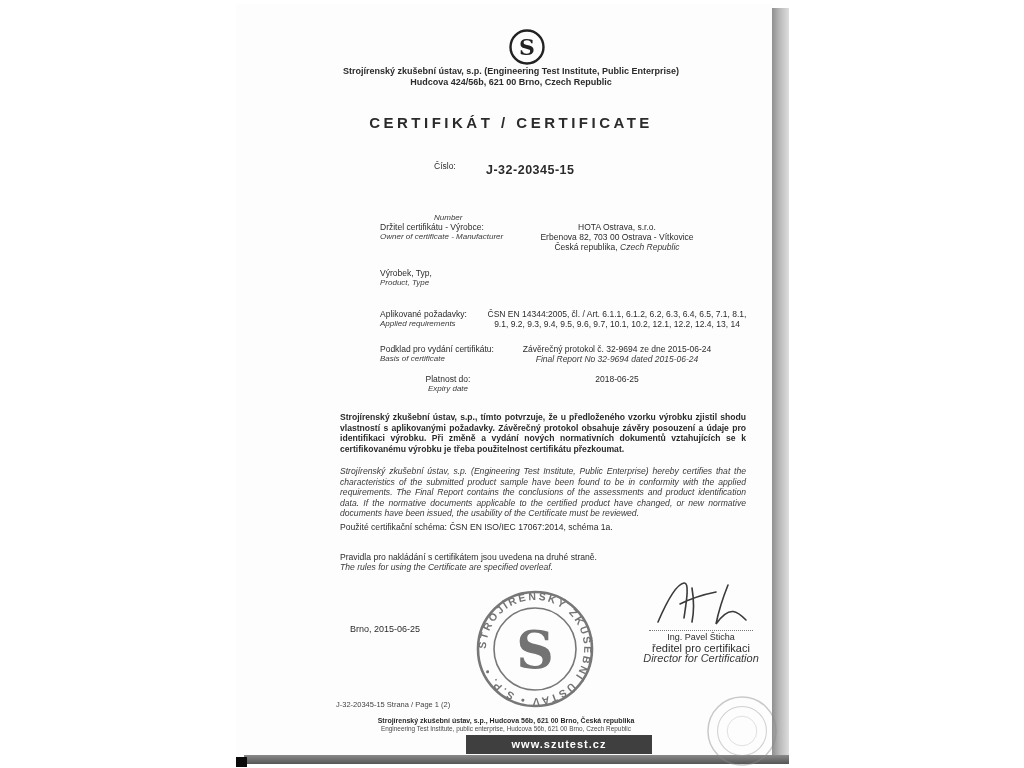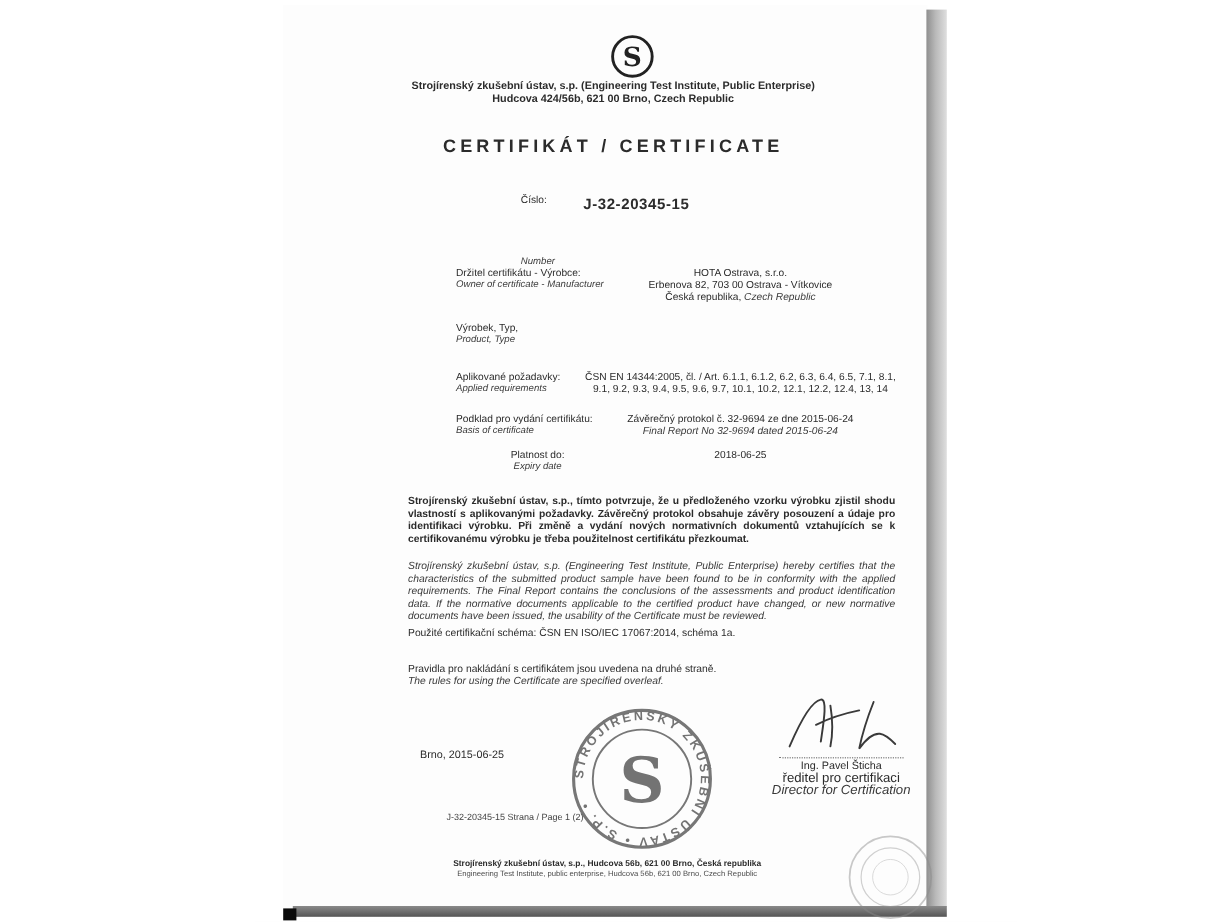--- a/index.html
+++ b/index.html
@@ -46,21 +46,21 @@
   .pair { left:104px; width:406px; font-size:8.6px; line-height:10.4px; }
 
   .brno { left:114px; top:620px; font-size:9px; }
 
   .stamp { left:238px; top:584px; opacity:0.82; }
   .sig-block { left:390px; top:576px; width:150px; text-align:center; }
   .sig-line { width:104px; margin:0 auto 1px auto; border-bottom:1px dotted #777; height:1px; }
   .sig-name { font-size:9px; line-height:11px; }
   .sig-title { font-size:11px; line-height:10px; }
 
-  .footer-left { left:100px; top:672px; font-size:7.5px; color:#444;margin-left:36px; }
+  .footer-left { left:100px; top:696px; font-size:7.5px; color:#444; }
   .footer-center { left:60px; top:712px; width:420px; }
   .footer-center .l1 { font-size:7px; font-weight:bold; line-height:9px; }
   .footer-center .l2 { font-size:6.4px; line-height:8px; color:#4a4a4a; }
   .web-bar {
     left:230px; top:731px; width:186px; height:19px;
     background:#3f3f3f; color:#fff; font-size:11px; font-weight:bold;
     text-align:center; line-height:19px; letter-spacing:1px;
   }
   .partial-stamp { position:absolute; left:692px; top:694px; opacity:0.45; z-index:5; }
 </style>
@@ -161,20 +161,21 @@
     <div class="sig-name">Ing. Pavel Šticha</div>
     <div class="sig-title">ředitel pro certifikaci</div>
     <div class="sig-title it">Director for Certification</div>
   </div>
 
   <div class="abs footer-left">J-32-20345-15  Strana / Page 1 (2)</div>
   <div class="abs footer-center center">
     <div class="l1">Strojírenský zkušební ústav, s.p., Hudcova 56b, 621 00 Brno, Česká republika</div>
     <div class="l2">Engineering Test Institute, public enterprise, Hudcova 56b, 621 00 Brno, Czech Republic</div>
   </div>
+  <div class="abs web-bar">www.szutest.cz</div>
 
 </div>
 
 <div class="scan-edge-right"></div>
 <div class="scan-edge-bottom"></div>
 <div class="corner-mark"></div>
 
 <div class="partial-stamp">
   <svg width="100" height="74" viewBox="0 0 100 100">
     <circle cx="50" cy="50" r="46" fill="none" stroke="#8a8a8a" stroke-width="2"></circle>

